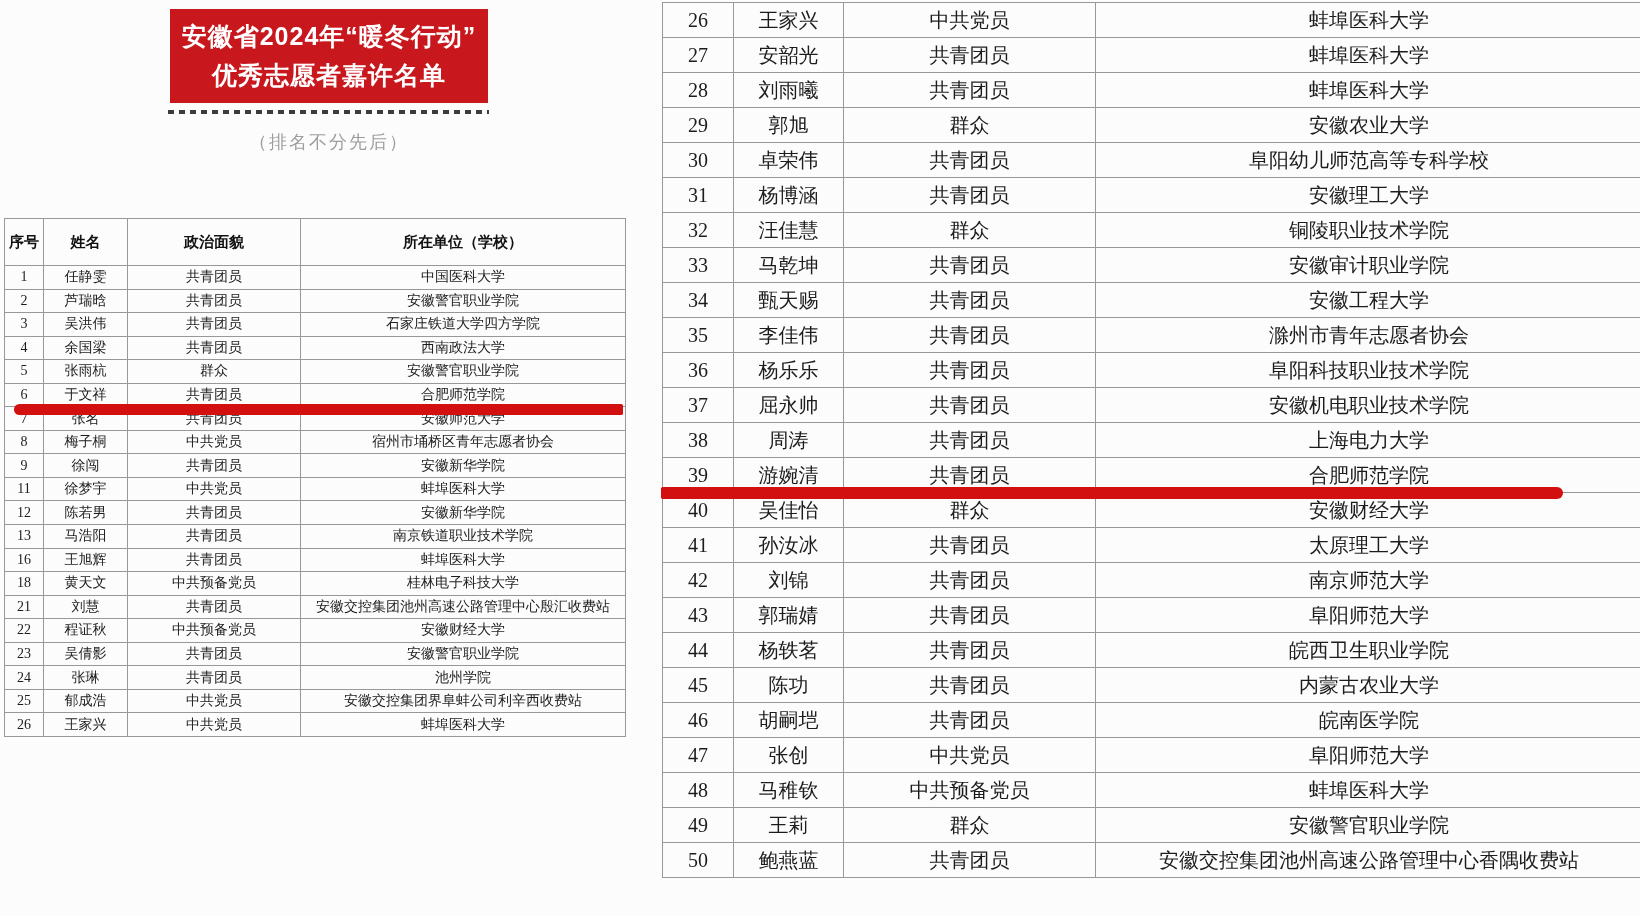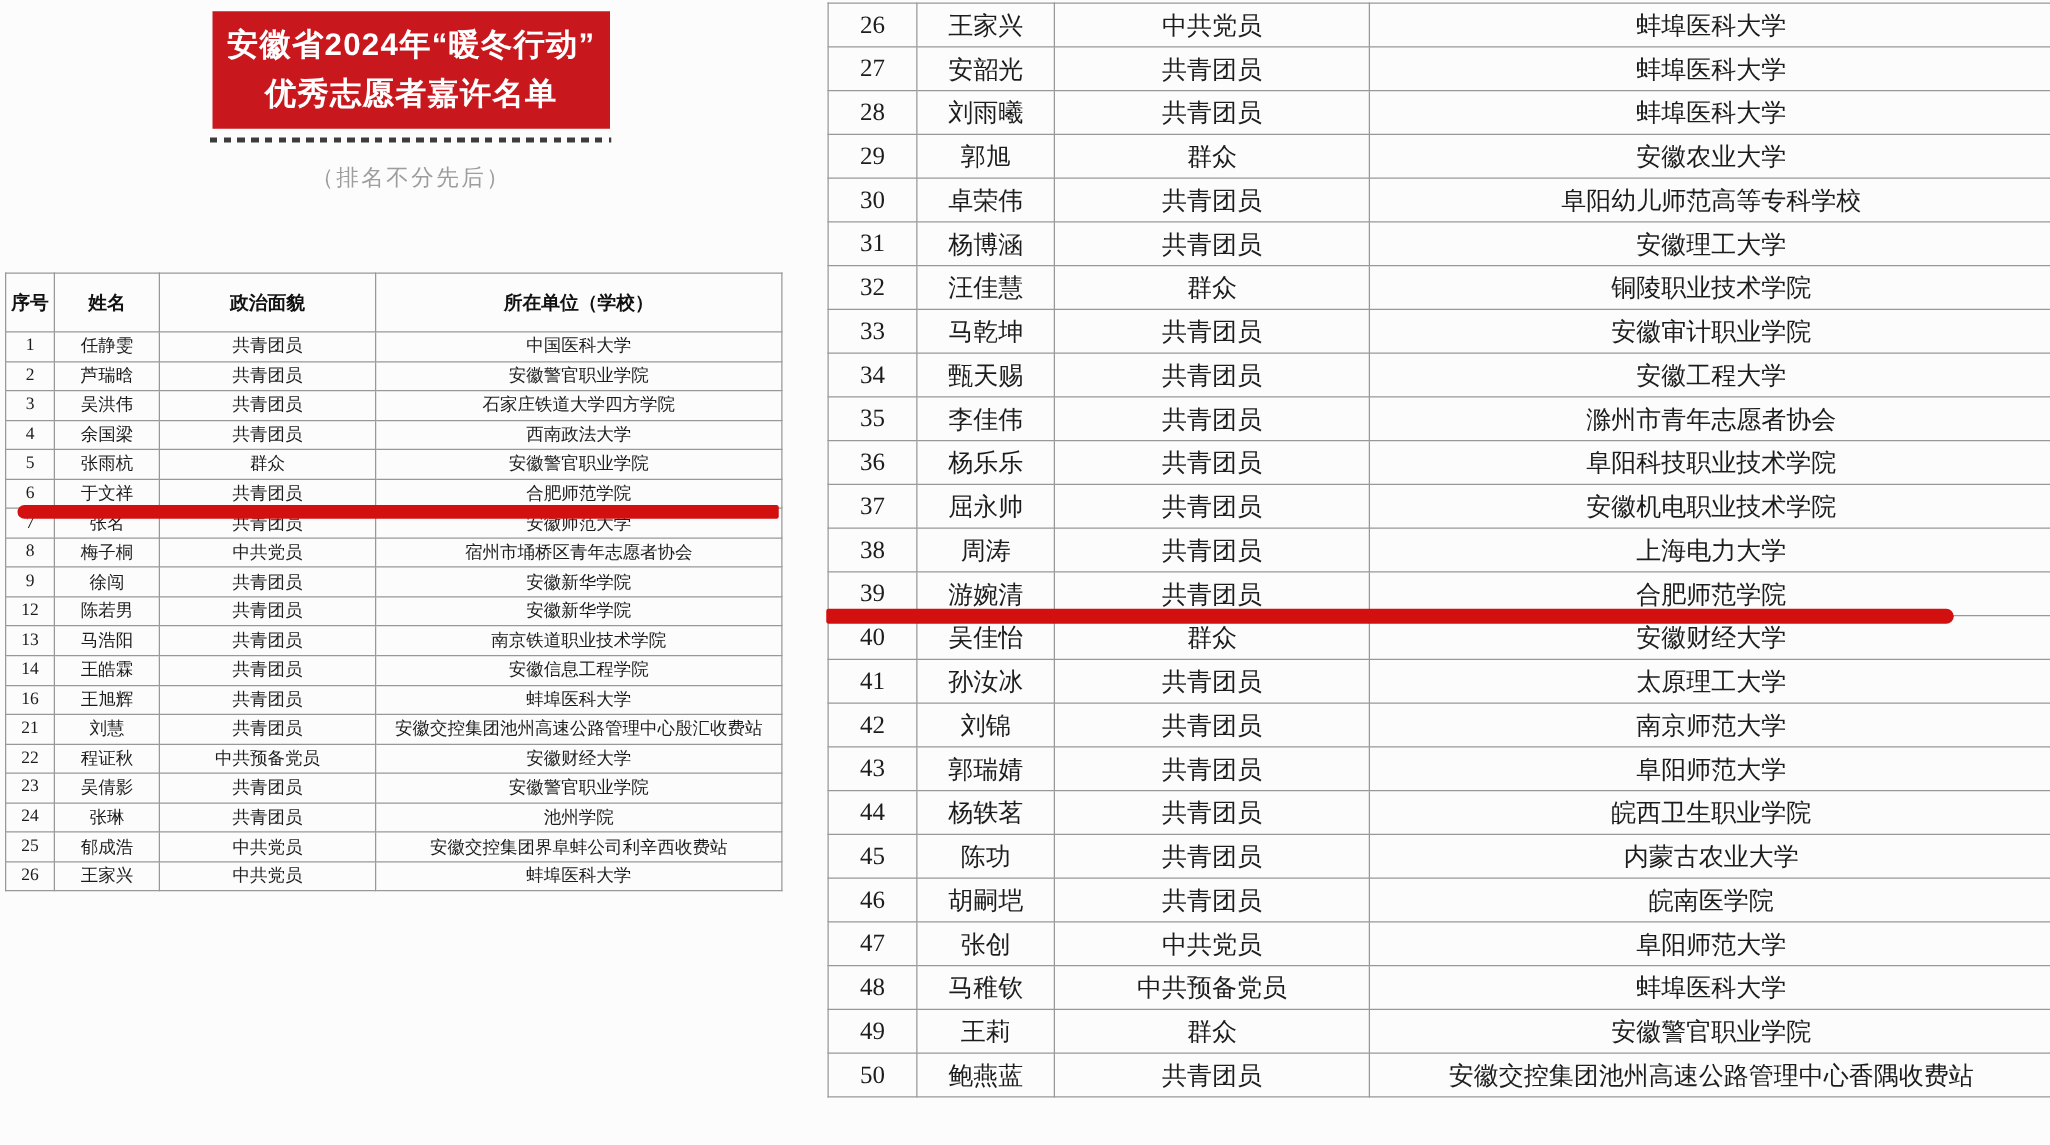--- a/index.html
+++ b/index.html
@@ -146,42 +146,48 @@
           <td>中共党员</td>
           <td>宿州市埇桥区青年志愿者协会</td>
         </tr>
         <tr>
           <td>9</td>
           <td>徐闯</td>
           <td>共青团员</td>
           <td>安徽新华学院</td>
         </tr>
         <tr>
+          <td>11</td>
+          <td>徐梦宇</td>
+          <td>中共党员</td>
+          <td>蚌埠医科大学</td>
+        </tr>
+        <tr>
           <td>12</td>
           <td>陈若男</td>
           <td>共青团员</td>
           <td>安徽新华学院</td>
         </tr>
         <tr>
           <td>13</td>
           <td>马浩阳</td>
           <td>共青团员</td>
           <td>南京铁道职业技术学院</td>
         </tr>
         <tr>
-          <td>14</td>
-          <td>王皓霖</td>
-          <td>共青团员</td>
-          <td>安徽信息工程学院</td>
-        </tr>
-        <tr>
           <td>16</td>
           <td>王旭辉</td>
           <td>共青团员</td>
           <td>蚌埠医科大学</td>
+        </tr>
+        <tr>
+          <td>18</td>
+          <td>黄天文</td>
+          <td>中共预备党员</td>
+          <td>桂林电子科技大学</td>
         </tr>
         <tr>
           <td>21</td>
           <td>刘慧</td>
           <td>共青团员</td>
           <td>安徽交控集团池州高速公路管理中心殷汇收费站</td>
         </tr>
         <tr>
           <td>22</td>
           <td>程证秋</td>

